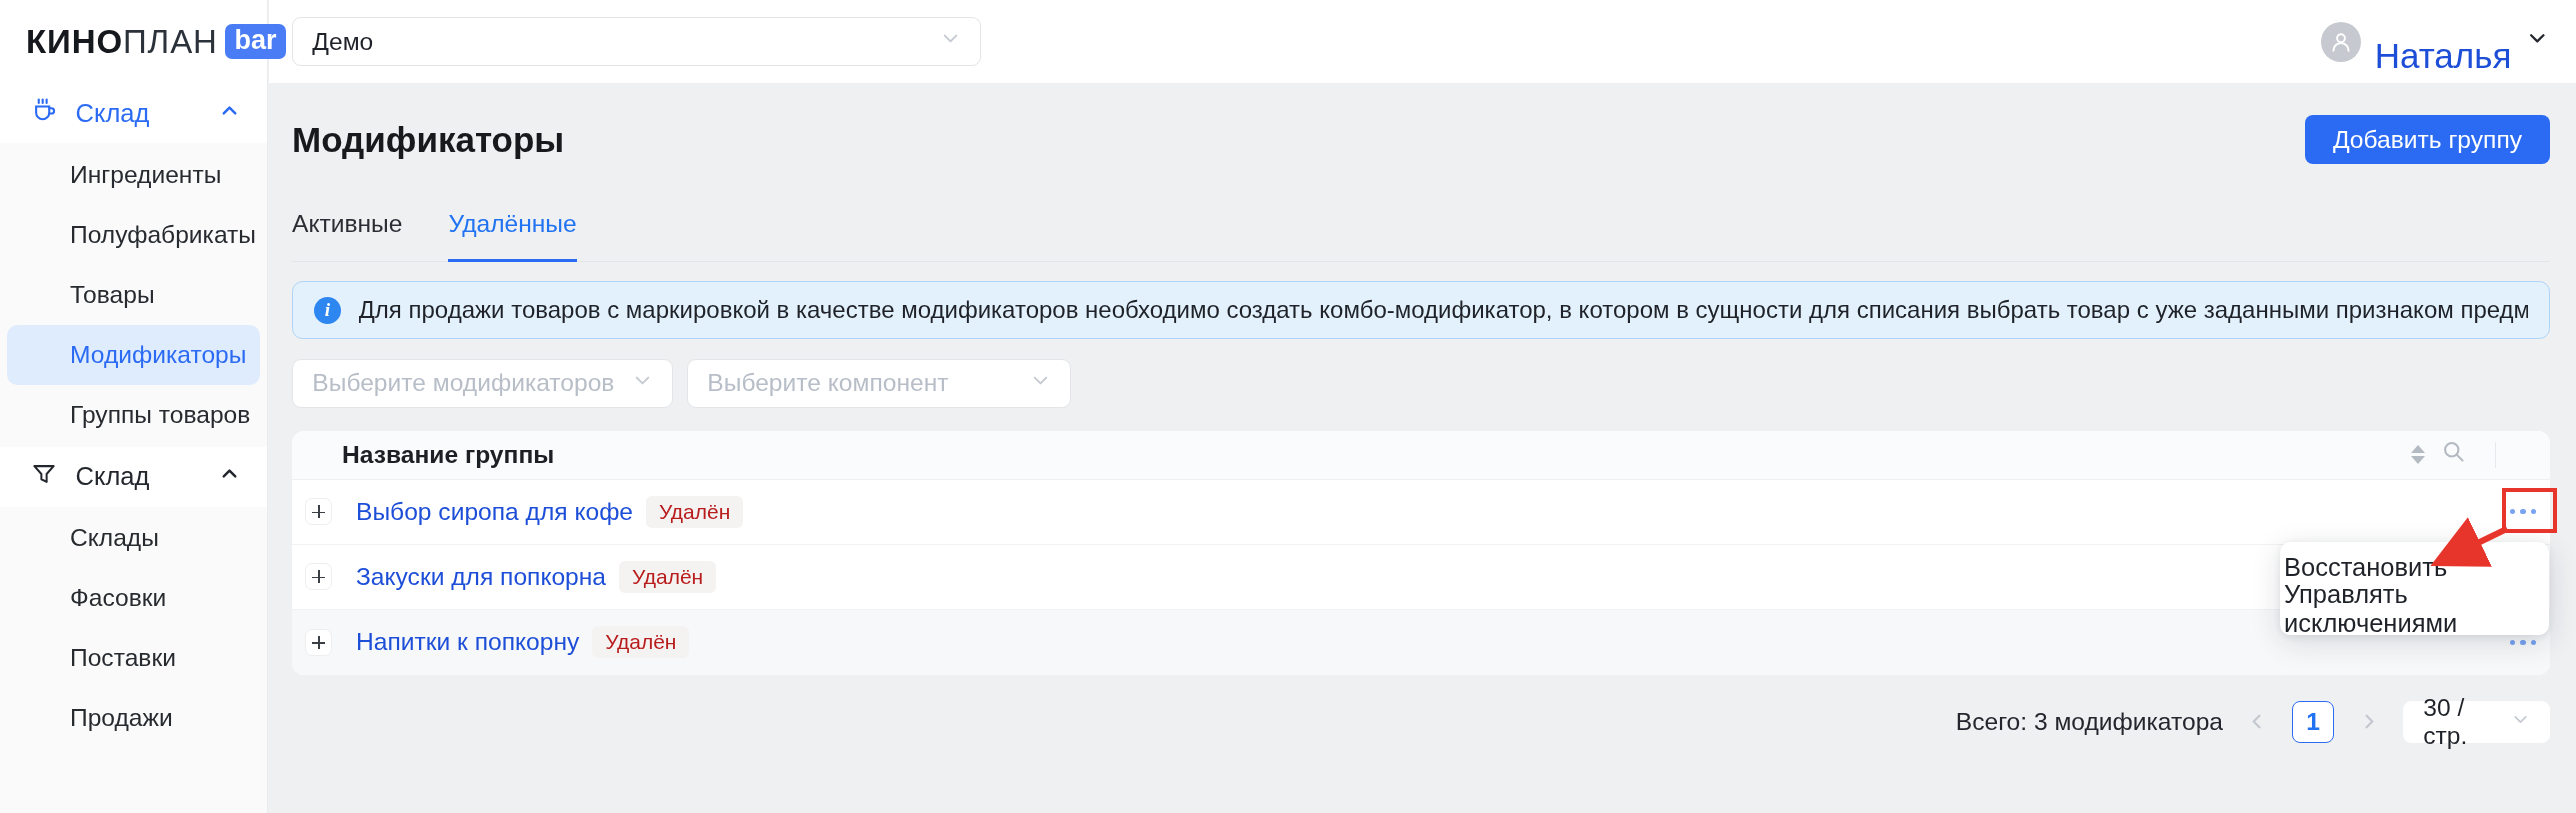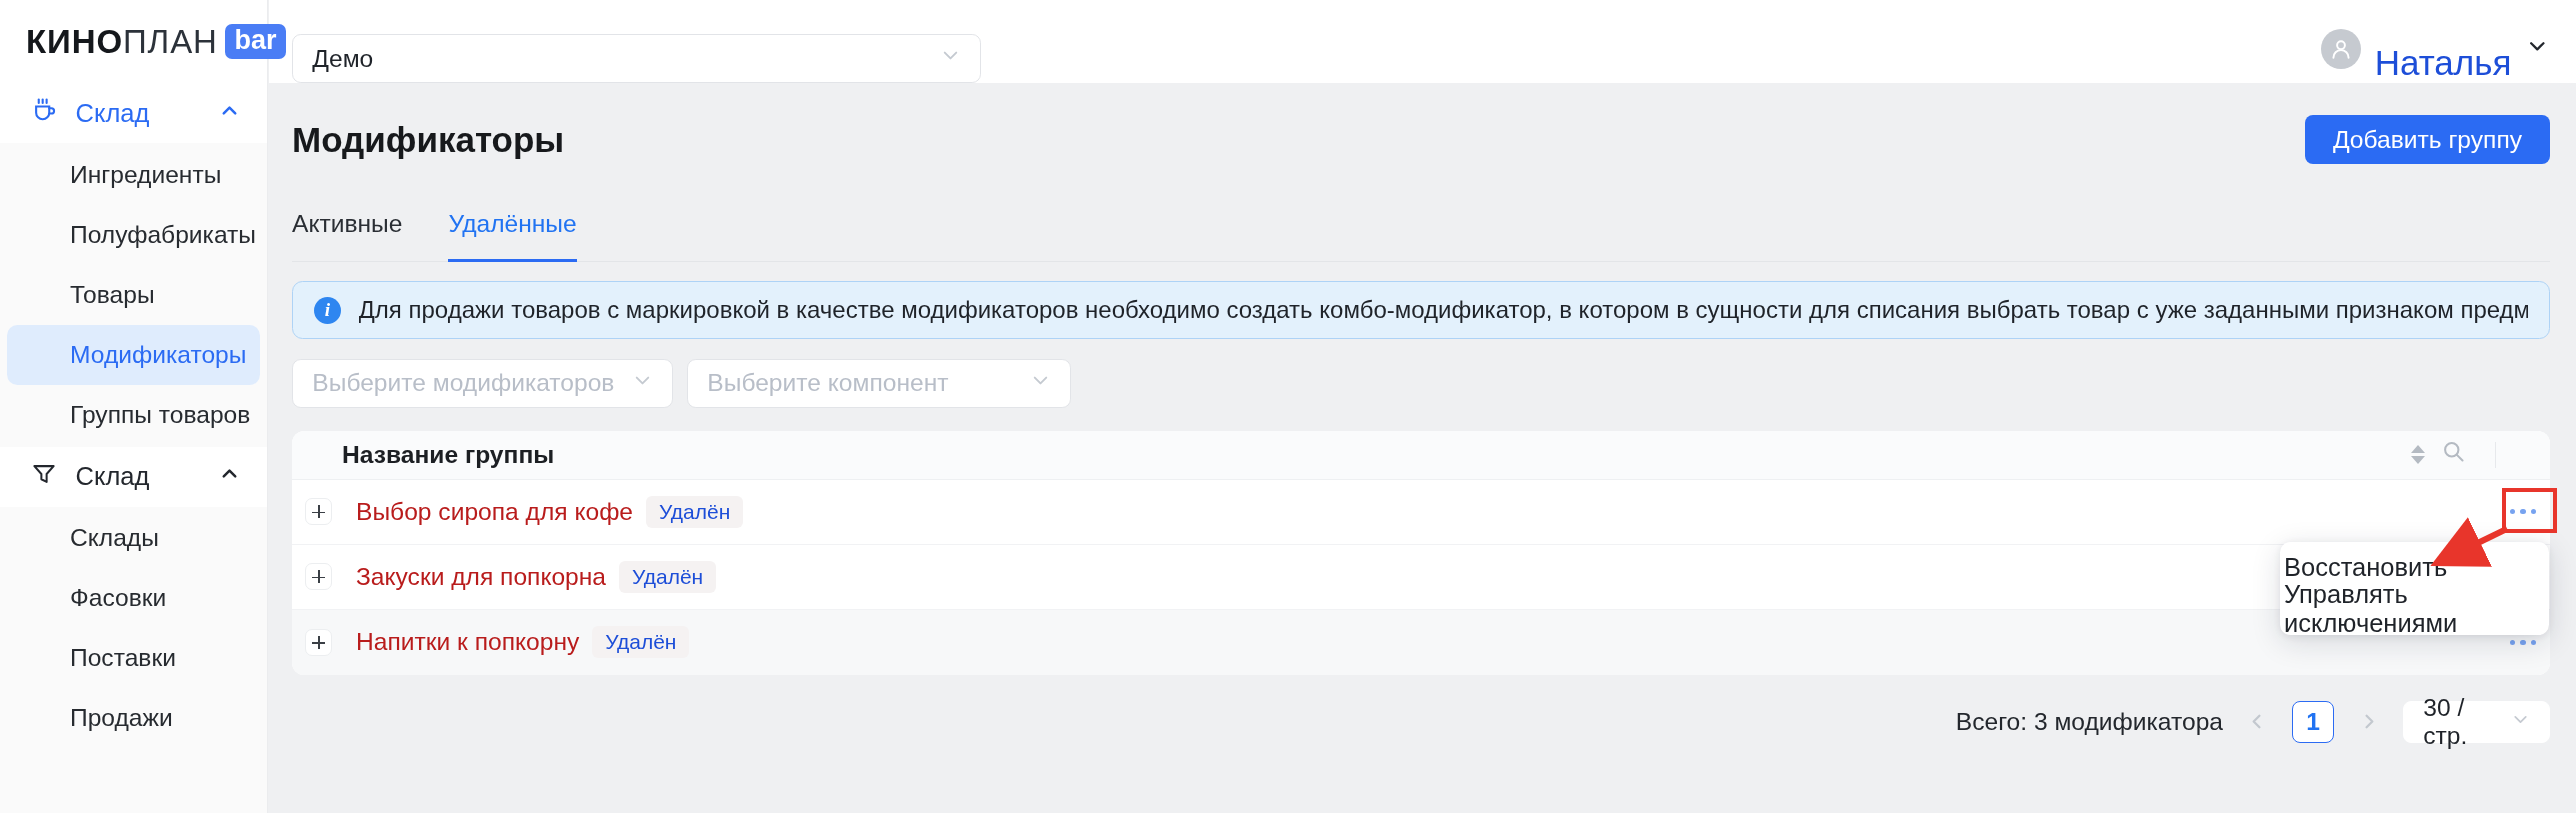--- a/index.html
+++ b/index.html
@@ -37,21 +37,21 @@
     height:60px; display:flex; align-items:center; padding-left:70px;
     color:#272b30; cursor:pointer; font-size:24.6px;
   }
   .subitem.active {
     margin:0 7px; padding-left:63px; background:#dfecfd; border-radius:10.5px;
     color:#2b6bf3;
   }
   
   .topbar {
     position:absolute; left:269px; top:0; right:0; height:83px; background:#fff;
-    display:flex; align-items:flex-end; justify-content:space-between;
+    display:flex; align-items:center; justify-content:space-between;
     padding:0 26px 0 23px; z-index:4;
   }
   .select-box {
     height:49px; background:#fff; border:0.9px solid #e2e4e8; border-radius:8.8px;
     display:flex; align-items:center; padding:0 17.6px 0 19.3px; cursor:pointer;
   }
   .org-select { width:689px; }
   .select-box .sel-text { flex:1; font-size:24.6px; color:#1f2329; }
   .select-box .sel-text.placeholder { color:#b8bec8; }
   .chev { flex:none; }
@@ -109,23 +109,23 @@
   }
   .trow:last-child { border-bottom:none; border-radius:0 0 12.3px 12.3px; }
   .trow.hovered { background:#f7f8f9; }
   .plus-btn {
     width:27px; height:27px; border:0.9px solid #eceef0; border-radius:7px; background:#fff;
     position:relative; cursor:pointer; flex:none;
   }
   .plus-btn::before, .plus-btn::after { content:""; position:absolute; background:#3a3f45; }
   .plus-btn::before { left:6.1px; right:6.1px; top:12.3px; height:1.8px; }
   .plus-btn::after  { top:6.1px; bottom:6.1px; left:12.3px; width:1.8px; }
-  .row-name { margin-left:24px; font-size:24.6px; color:#b91c1c; }
+  .row-name { margin-left:24px; font-size:24.6px; color:#1d4ed8; }
   .badge {
-    margin-left:13px; background:#f5f2f2; color:#1d4ed8; font-size:21px;
+    margin-left:13px; background:#f5f2f2; color:#b91c1c; font-size:21px;
     padding:5.3px 13px 6.1px; border-radius:6.1px; line-height:1;
   }
   .row-spacer { flex:1; }
   .row-actions { width:54px; display:flex; justify-content:center; }
   .dots { display:flex; gap:5.3px; cursor:pointer; padding:8.8px 3.5px; }
   .dots i { width:5.3px; height:5.3px; border-radius:50%; background:#77a3f0; }
   
   .pagination {
     margin-top:26px; display:flex; align-items:center; justify-content:flex-end; gap:23px;
   }

